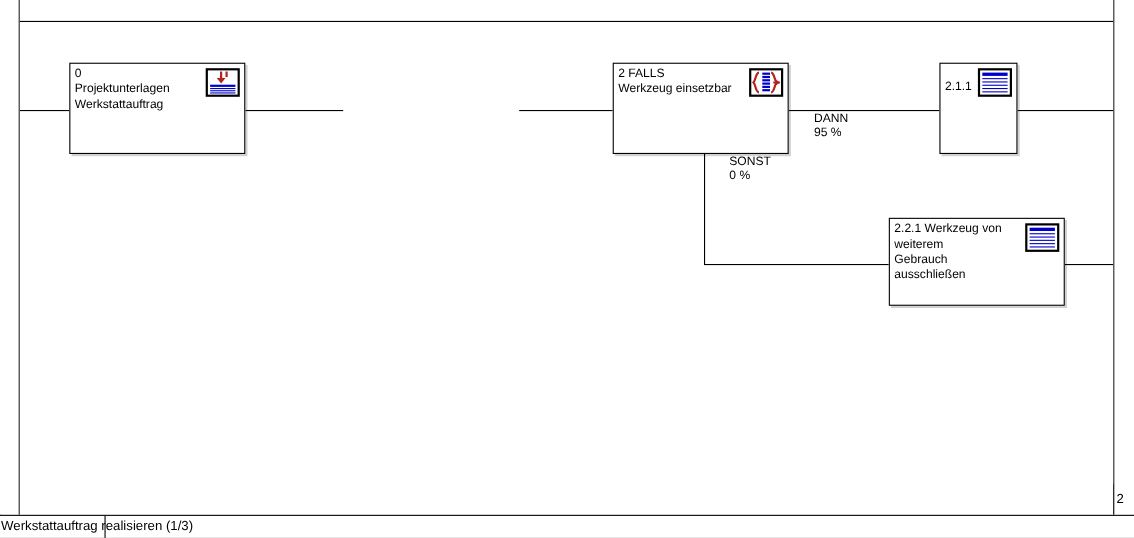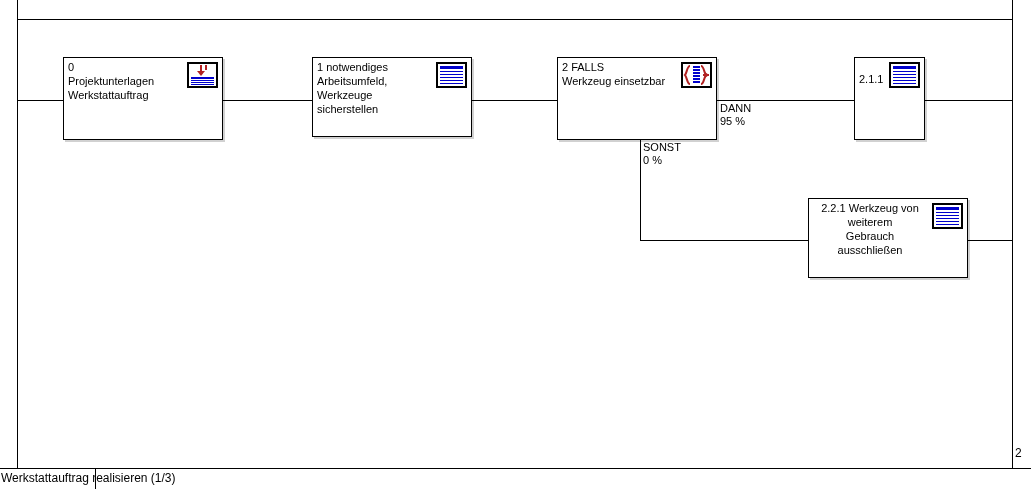--- a/index.html
+++ b/index.html
@@ -162,20 +162,21 @@
   }
   .node-icon svg { display: block; }
 
   
   .branch-label {
     position: absolute;
     font-size: 11px;
     line-height: 13px;
     color: #000000;
     white-space: pre-line;
+    margin-left: 20px;
   }
 </style>
 </head>
 <body>
 
 <div id="app">
 
   <div class="frame-outer"></div>
   <div class="gutter-left"></div>
   <div class="gutter-right"></div>
@@ -209,35 +210,20 @@
           <path d="M8 7 L12 12 L16 7 Z" fill="#b22222"></path>
           <path d="M17 1 L17 6" stroke="#b22222" stroke-width="2" fill="none"></path>
           <rect x="2" y="13" width="23" height="2" fill="#0000cc"></rect>
           <rect x="2" y="16" width="23" height="1" fill="#0000cc"></rect>
           <rect x="2" y="18" width="23" height="1" fill="#0000cc"></rect>
           <rect x="2" y="20" width="23" height="1" fill="#0000cc"></rect>
         </svg>
       </div>
     </div>
 
-    <div class="node" style="left:294px; top:37px; width:160px; height:80px;">
-      <div class="node-text">1 notwendiges
-Arbeitsumfeld, Werkzeuge
-sicherstellen</div>
-      <div class="node-icon">
-        <svg width="27" height="22" viewBox="0 0 27 22">
-          <rect x="2" y="2" width="23" height="3" fill="#0000cc"></rect>
-          <rect x="2" y="7" width="23" height="1" fill="#0000cc"></rect>
-          <rect x="2" y="10" width="23" height="1" fill="#0000cc"></rect>
-          <rect x="2" y="13" width="23" height="1" fill="#0000cc"></rect>
-          <rect x="2" y="16" width="23" height="1" fill="#0000cc"></rect>
-          <rect x="2" y="19" width="23" height="1" fill="#0000cc"></rect>
-        </svg>
-      </div>
-    </div>
 
     <div class="node" style="left:539px; top:37px; width:160px; height:83px;padding-left:16px;">
       <div class="node-text">2 FALLS
 Werkzeug  einsetzbar</div>
       <div class="node-icon">
         <svg width="27" height="22" viewBox="0 0 27 22">
           <path d="M7 2 C4 2, 4 9, 2 11 C4 13, 4 20, 7 20" stroke="#b22222" stroke-width="2" fill="none"></path>
           <path d="M18 2 C21 2, 21 9, 23 11 C21 13, 21 20, 18 20" stroke="#b22222" stroke-width="2" fill="none"></path>
           <rect x="10" y="2" width="7" height="2" fill="#0000cc"></rect>
           <rect x="10" y="5" width="7" height="2" fill="#0000cc"></rect>
@@ -258,21 +244,21 @@
           <rect x="2" y="2" width="23" height="3" fill="#0000cc"></rect>
           <rect x="2" y="7" width="23" height="1" fill="#0000cc"></rect>
           <rect x="2" y="10" width="23" height="1" fill="#0000cc"></rect>
           <rect x="2" y="13" width="23" height="1" fill="#0000cc"></rect>
           <rect x="2" y="16" width="23" height="1" fill="#0000cc"></rect>
           <rect x="2" y="19" width="23" height="1" fill="#0000cc"></rect>
         </svg>
       </div>
     </div>
 
-    <div class="node" style="left:790px; top:178px; width:160px; height:80px;text-align:center;">
+    <div class="node" style="left:790px; top:178px; width:160px; height:80px;">
       <div class="node-text" style="right:40px;">2.2.1 Werkzeug von weiterem
 Gebrauch ausschließen</div>
       <div class="node-icon">
         <svg width="27" height="22" viewBox="0 0 27 22">
           <rect x="2" y="2" width="23" height="3" fill="#0000cc"></rect>
           <rect x="2" y="7" width="23" height="1" fill="#0000cc"></rect>
           <rect x="2" y="10" width="23" height="1" fill="#0000cc"></rect>
           <rect x="2" y="13" width="23" height="1" fill="#0000cc"></rect>
           <rect x="2" y="16" width="23" height="1" fill="#0000cc"></rect>
           <rect x="2" y="19" width="23" height="1" fill="#0000cc"></rect>

